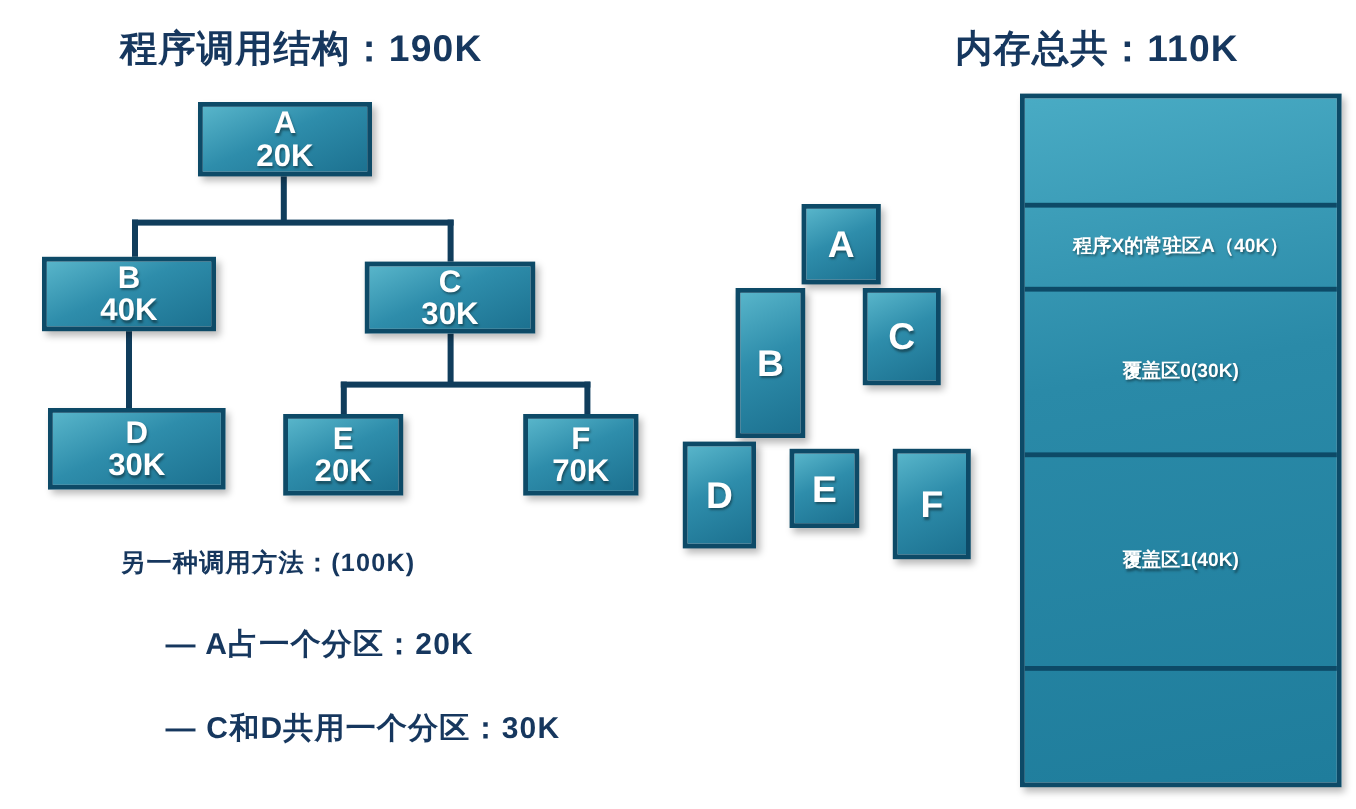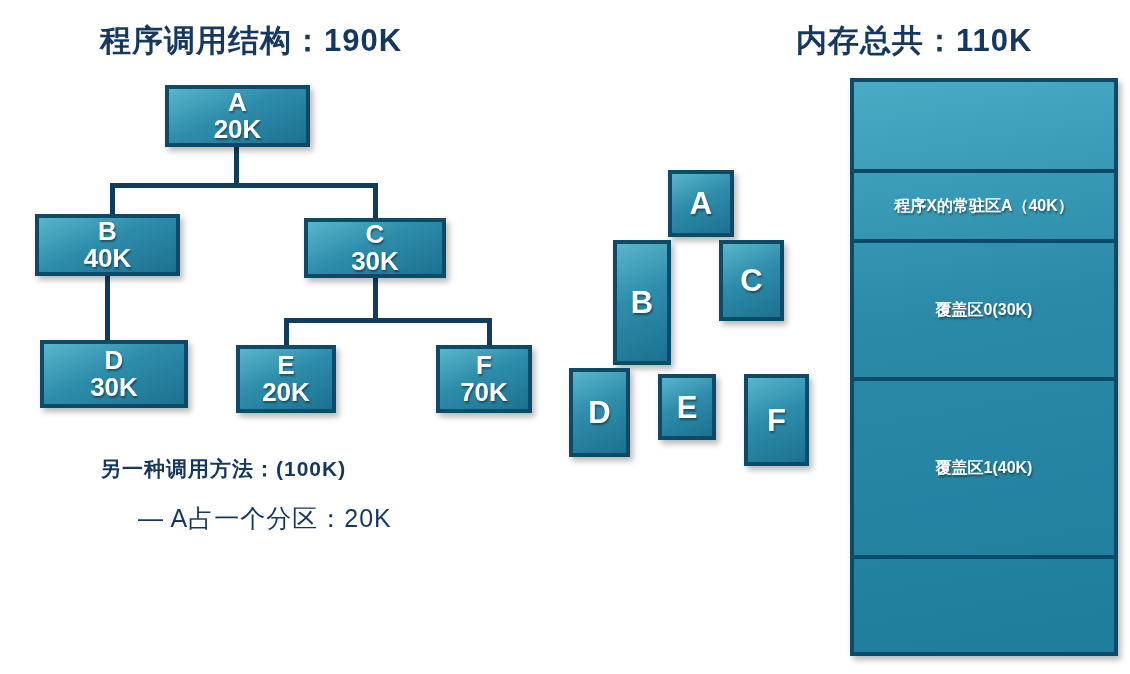--- a/index.html
+++ b/index.html
@@ -42,21 +42,21 @@
   .seg {
     display:flex; flex-direction:row; align-items:center; justify-content:center;
     color:#ffffff; font-weight:bold; font-size:16px; line-height:1.3;
     text-shadow:1px 2px 2px rgba(0,0,0,.4); text-align:center;
   }
   .seg + .seg { border-top:4px solid #0d4a67; }
 
   
   .notes { position:absolute; left:100px; top:455px; color:#16375e; }
   .notes-heading { font-weight:bold; font-size:21px; letter-spacing:1px; }
-  .note-item { font-weight:normal; font-size:25px; margin:19px 0 0 38px; letter-spacing:1px; white-space:nowrap; }
+  .note-item { font-weight:bold; font-size:25px; margin:37px 0 0 38px; letter-spacing:1px; white-space:nowrap; }
 </style>
 </head>
 <body>
 
 <div class="canvas">
 
   <div class="title" style="left:100px;top:20px">程序调用结构：190K</div>
   <div class="title" style="left:796px;top:20px">内存总共：110K</div>
 
   <div class="conn" style="left:234px;top:147px;width:5px;height:38px"></div>
@@ -126,15 +126,16 @@
     <div class="seg" style="height:178px">
       <div>覆盖区1</div>
       <div>(40K)</div>
     </div>
     <div class="seg" style="flex:1"></div>
   </div>
 
   <div class="notes">
     <div class="notes-heading">另一种调用方法：(100K)</div>
     <div class="note-item">— A占一个分区：20K</div>
+    <div class="note-item">— C和D共用一个分区：30K</div>
   </div>
 
 </div>
 
 </body></html>

